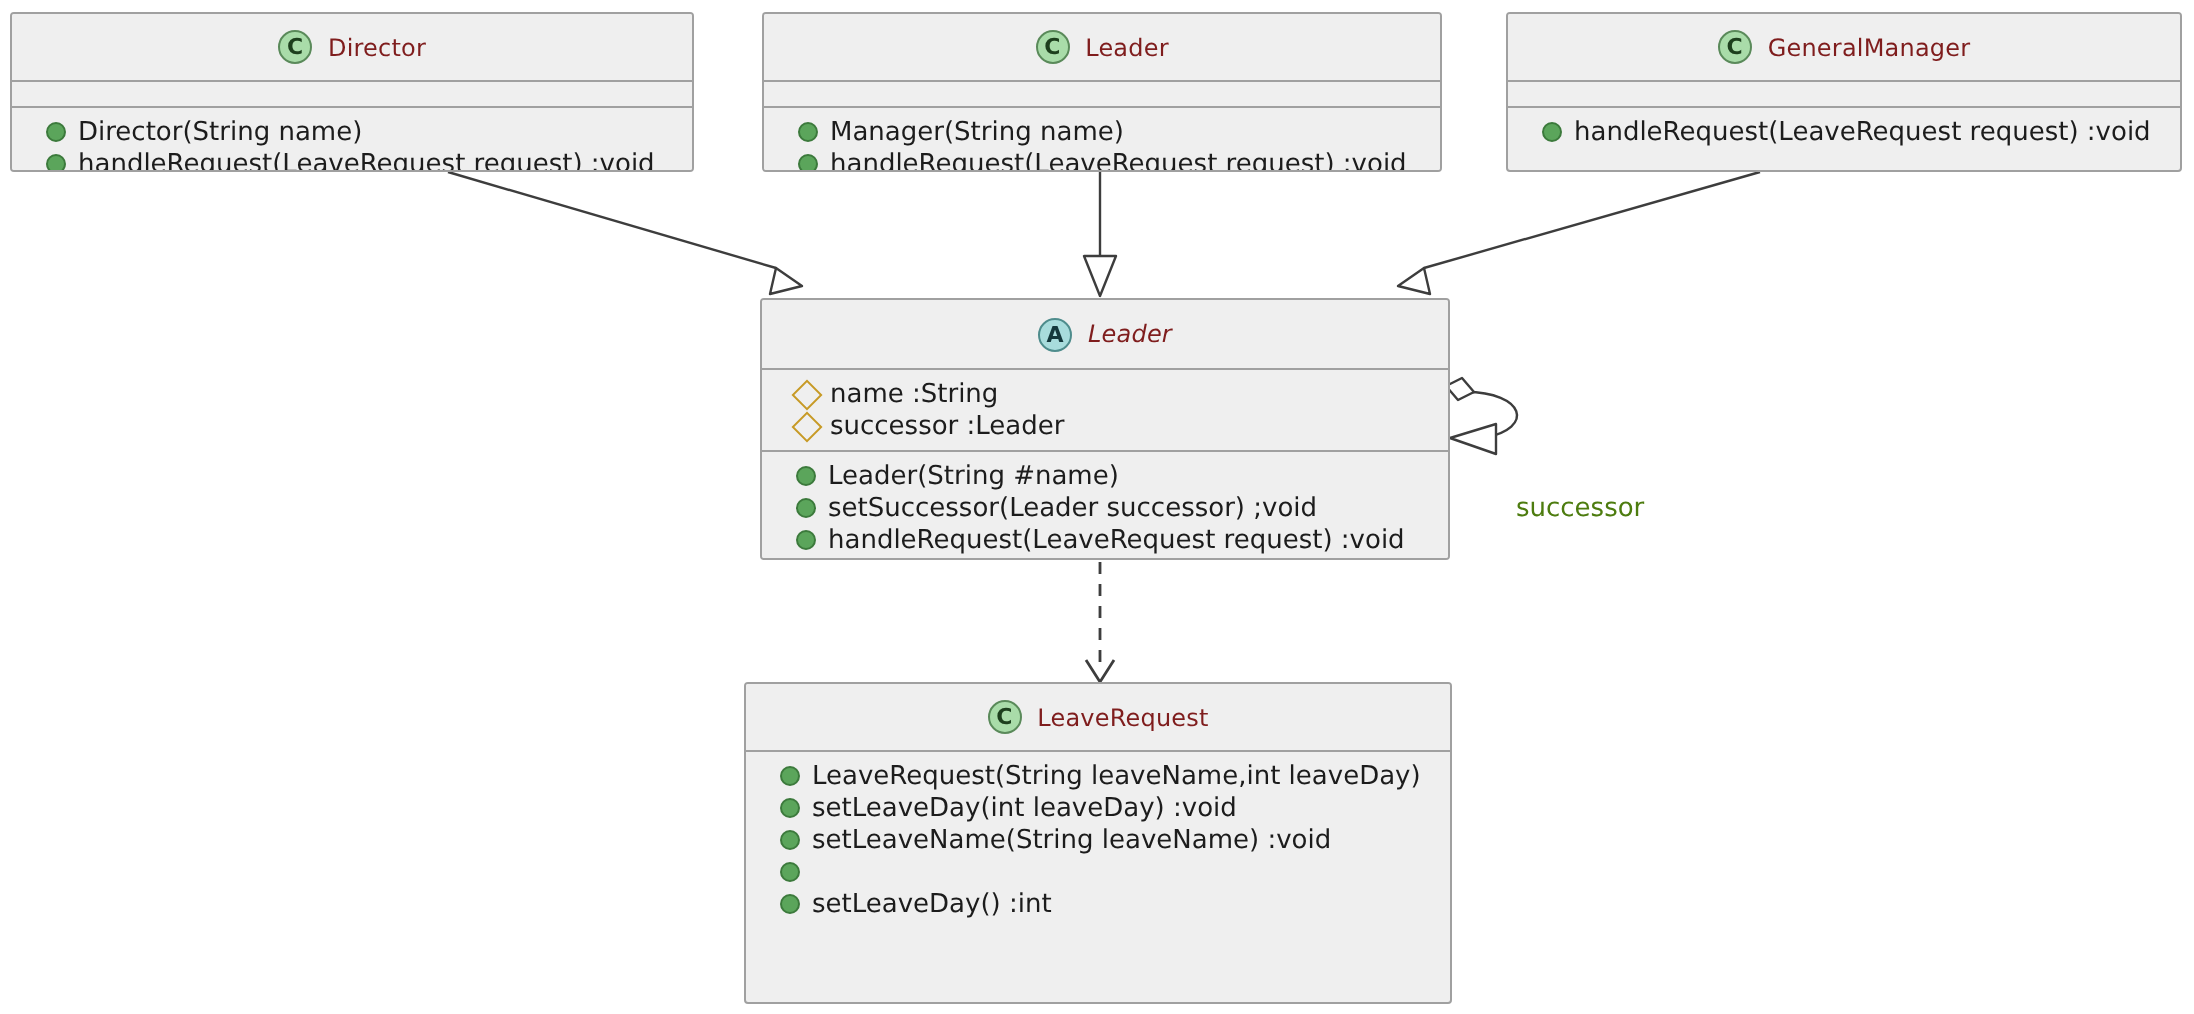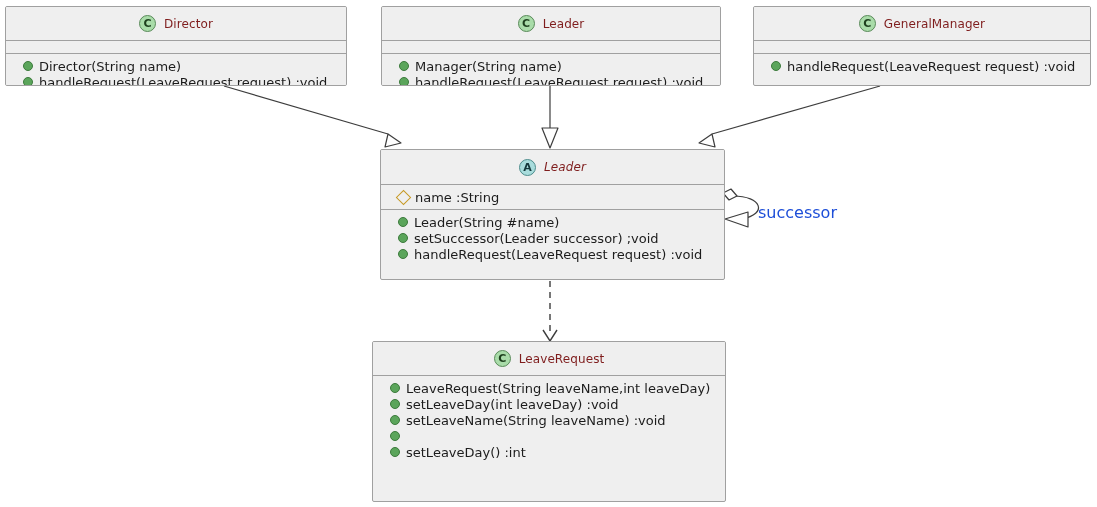--- a/index.html
+++ b/index.html
@@ -128,23 +128,24 @@
   .vis.protected {
     width: 9px; height: 9px;
     border: 1.4px solid #c79a26;
     background: transparent;
     transform: rotate(45deg);
     margin-left: 1px;
   }
 
   .edge-label {
     position: absolute;
-    font-size: 16px;
-    color: #1d4ed8;
+    font-size: 13px;
+    color: #4d7c0f;
     white-space: nowrap;
+    margin-top: 44px;
   }
 </style>
 </head>
 <body>
 
 <div id="canvas">
 
   <svg class="edges" viewBox="0 0 1097 507">
 
     <g>
@@ -229,20 +230,24 @@
   <div class="uml-class" style="left:380px; top:149px; width:345px; height:131px;">
     <div class="uml-header tall">
       <span class="stereo a">A</span>
       <span class="class-title abstract">Leader</span>
     </div>
     <div class="uml-compartment">
       <div class="member">
         <span class="vis protected"></span>
         <span>name :String</span>
       </div>
+      <div class="member">
+        <span class="vis protected"></span>
+        <span>successor :Leader</span>
+      </div>
     </div>
     <div class="uml-compartment">
       <div class="member">
         <span class="vis public"></span>
         <span>Leader(String #name)</span>
       </div>
       <div class="member">
         <span class="vis public"></span>
         <span>setSuccessor(Leader successor) ;void</span>
       </div>

